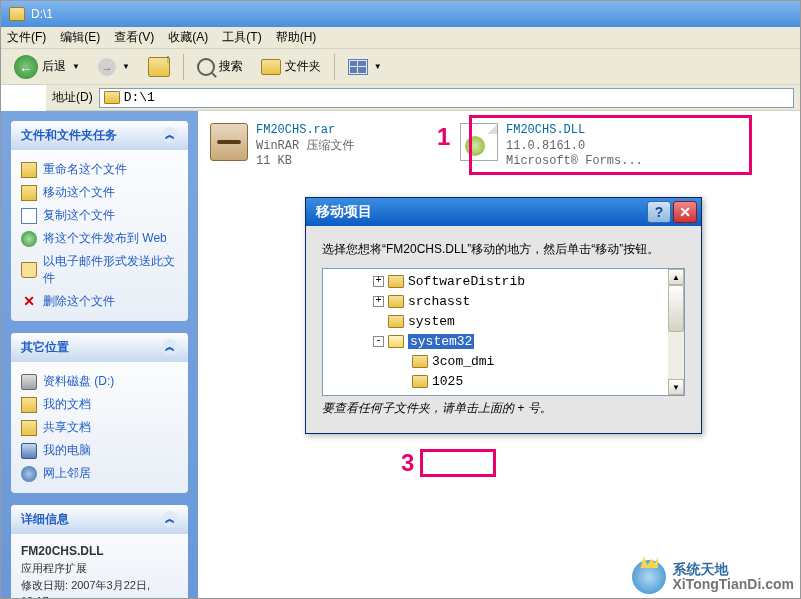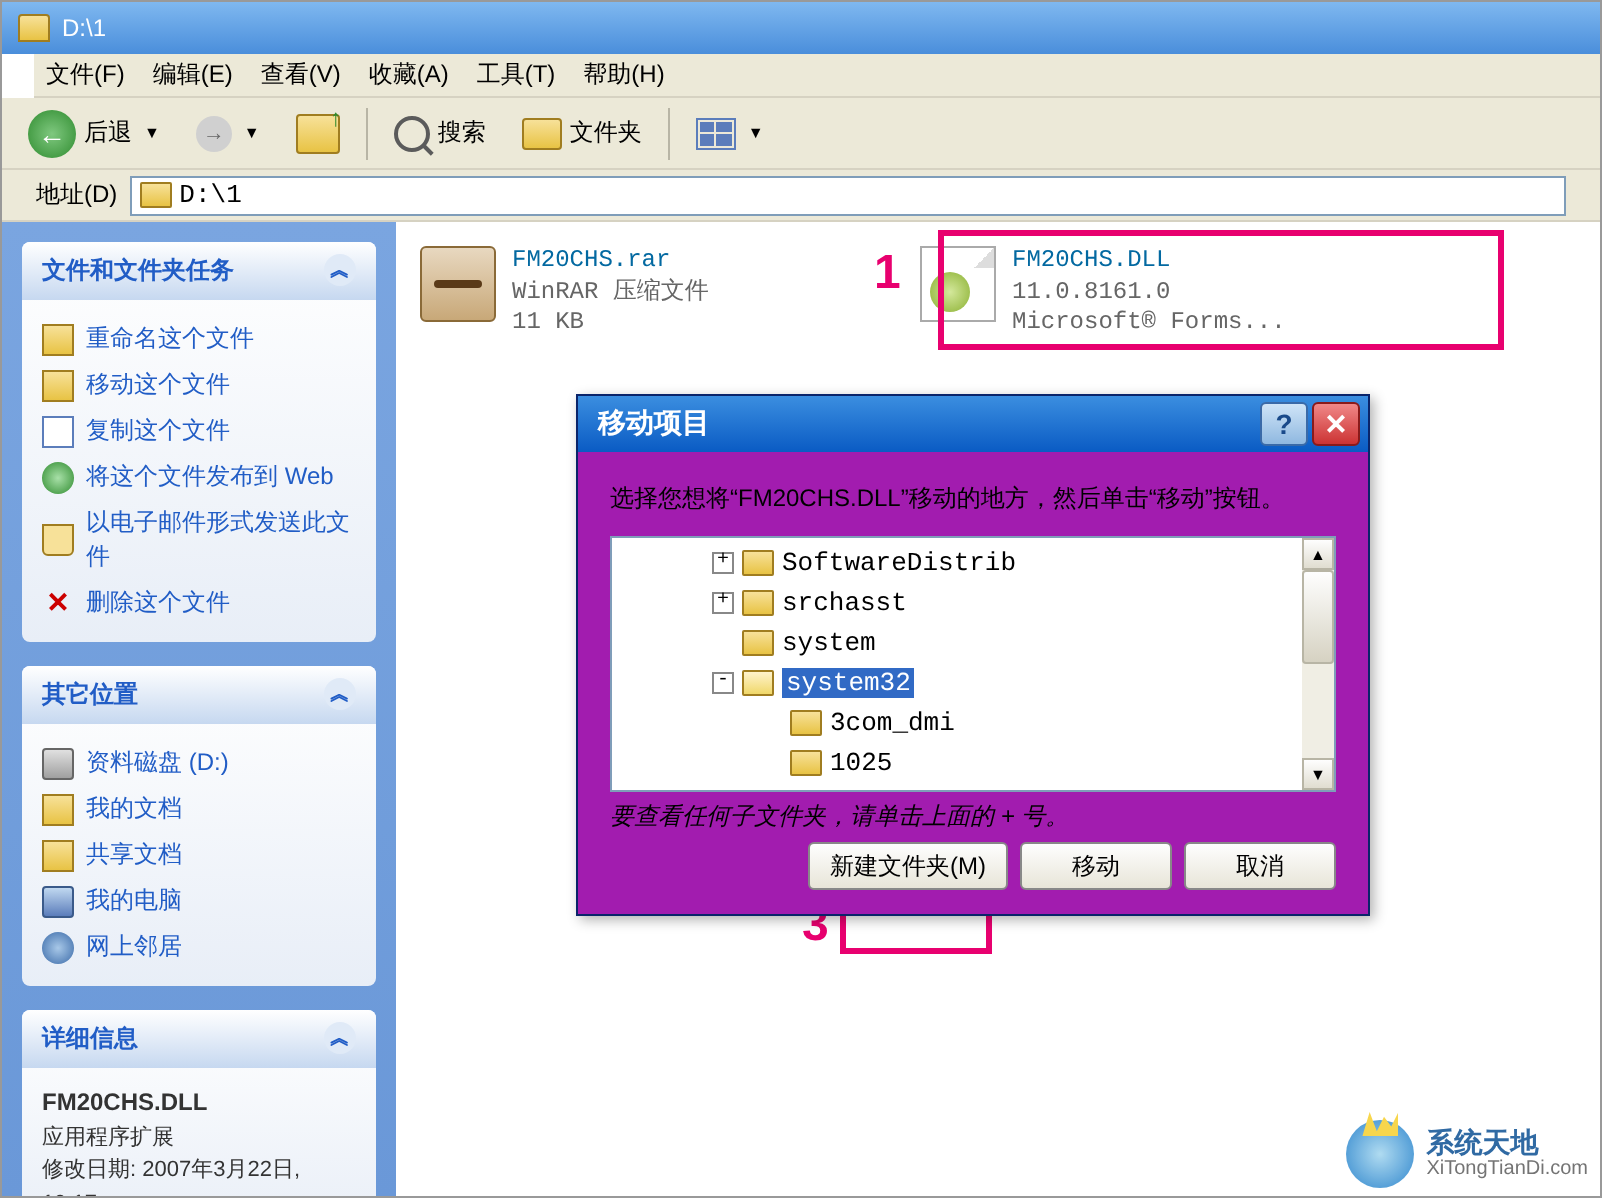--- a/index.html
+++ b/index.html
@@ -1,38 +1,38 @@
 <!DOCTYPE html>
 <html><head>
 <meta charset="utf-8">
 <style>
 * { box-sizing: border-box; margin: 0; padding: 0; }
 body { font-family: "SimSun", "Microsoft YaHei", sans-serif; font-size: 12px; background: #fff; width: 801px; height: 599px; overflow: hidden; position: relative; border: 1px solid #999; }
 
 .titlebar { background: linear-gradient(#7fb8f0, #4a8edb); height: 26px; display: flex; align-items: center; padding: 0 8px; color: #fff; }
 .titlebar .folder-ico { width: 16px; height: 14px; background: linear-gradient(#f7e199,#e8c344); border: 1px solid #a07d20; border-radius: 2px 2px 0 0; margin-right: 6px; }
 
-.menubar { background: #ece9d8; border-bottom: 1px solid #d6d2c2; height: 22px; display: flex; align-items: center; padding: 0 6px; gap: 14px; margin-left: 16px; }
+.menubar { background: #ece9d8; border-bottom: 1px solid #d6d2c2; height: 22px; display: flex; align-items: center; padding: 0 6px; gap: 14px; }
 .menubar span { color: #000; cursor: default; }
 
 .toolbar { background: #ece9d8; border-bottom: 1px solid #d6d2c2; height: 36px; display: flex; align-items: center; padding: 0 6px; gap: 4px; }
 .tbbtn { display: flex; align-items: center; gap: 4px; padding: 4px 6px; border: 1px solid transparent; border-radius: 3px; }
 .tb-back-ico { width: 24px; height: 24px; border-radius: 50%; background: radial-gradient(#7fc87f,#2e8b2e); display: flex; align-items: center; justify-content: center; color: #fff; font-size: 14px; }
 .tb-fwd-ico { width: 18px; height: 18px; border-radius: 50%; background: #d0d0d0; display:flex;align-items:center;justify-content:center;color:#666;font-size:11px;}
 .tb-up-ico { width: 22px; height: 20px; background: linear-gradient(#f7e199,#e8c344); border:1px solid #a07d20; border-radius:2px; position:relative;}
 .tb-up-ico::after{content:"↑";position:absolute;top:-6px;right:-2px;color:#2e8b2e;font-weight:bold;font-size:12px;}
 .tb-search-ico { width: 18px; height: 18px; border: 2px solid #5b5b5b; border-radius:50%; position:relative;}
 .tb-search-ico::after{content:"";position:absolute;width:6px;height:2px;background:#5b5b5b;transform:rotate(45deg);bottom:-2px;right:-4px;}
 .tb-folders-ico{width:20px;height:16px;background:linear-gradient(#f7e199,#e8c344);border:1px solid #a07d20;border-radius:2px;}
 .tb-views-ico{width:20px;height:16px;border:1px solid #5b7dbb;display:grid;grid-template-columns:1fr 1fr;grid-template-rows:1fr 1fr;gap:1px;padding:1px;}
 .tb-views-ico i{background:#5b7dbb;}
 .sep{width:1px;height:26px;background:#b8b5a5;margin:0 2px;}
 .dropdown-arrow{font-size:8px;color:#000;margin-left:2px;}
 
-.addressbar { background: #ece9d8; border-bottom: 1px solid #d6d2c2; height: 26px; display: flex; align-items: center; padding: 0 17px; gap: 6px;}
+.addressbar { background: #ece9d8; border-bottom: 1px solid #d6d2c2; height: 26px; display: flex; align-items: center; padding: 0 6px; gap: 6px; margin-left: 45px;}
 .addr-label{color:#000;}
 .addr-input{flex:1;background:#fff;border:1px solid #7f9db9;height:20px;display:flex;align-items:center;padding:0 4px;gap:4px;font-family:"Courier New",monospace;font-size:13px;}
 .addr-folder-ico{width:16px;height:13px;background:linear-gradient(#f7e199,#e8c344);border:1px solid #a07d20;border-radius:1px;}
 
 .content{display:flex;height:calc(100% - 110px);}
 
 .sidebar{width:197px;background:linear-gradient(#7aa5e0,#6a98d8);padding:10px;overflow-y:auto;}
 .panel{background:linear-gradient(#fff,#e8eef7);border-radius:4px;margin-bottom:12px;overflow:hidden;}
 .panel-h{background:linear-gradient(#fff,#c6d8f0);padding:6px 10px;display:flex;align-items:flex-start;justify-content:space-between;font-weight:bold;color:#215dc6;}
 .panel-chev{width:16px;height:16px;border-radius:50%;background:#e0eaf7;display:flex;align-items:center;justify-content:center;color:#215dc6;font-size:10px;}
@@ -67,21 +67,21 @@
 .hl-box{position:absolute;border:3px solid #e8006f;pointer-events:none;}
 .hl1{top:114px;left:468px;width:283px;height:60px;}
 .hl2{top:337px;left:360px;width:136px;height:22px;}
 .hl3{top:448px;left:419px;width:76px;height:28px;}
 .hl-num{position:absolute;color:#e8006f;font-weight:bold;font-size:24px;font-family:Arial;}
 .n1{top:122px;left:436px;}
 .n2{top:336px;left:334px;}
 .n3{top:448px;left:400px;}
 
 
-.dialog{position:absolute;top:196px;left:287px;width:397px;background:#a21caf;border:1px solid #0a246a;box-shadow:2px 2px 6px rgba(0,0,0,.3);}
+.dialog{position:absolute;top:196px;left:304px;width:397px;background:#e5e5e5;border:1px solid #0a246a;box-shadow:2px 2px 6px rgba(0,0,0,.3);}
 .dlg-title{background:linear-gradient(#3b8ee0,#0a5bc4);height:28px;display:flex;align-items:center;justify-content:space-between;padding:0 4px 0 10px;color:#fff;font-size:14px;font-weight:bold;}
 .dlg-title-btns{display:flex;gap:2px;}
 .dlg-help,.dlg-close{width:24px;height:22px;display:flex;align-items:center;justify-content:center;font-family:Arial;font-weight:bold;}
 .dlg-help{background:linear-gradient(#cfe4f7,#8fb8e0);border:1px solid #3a6aa8;border-radius:3px;color:#1a4a8a;font-size:14px;}
 .dlg-close{background:linear-gradient(#f08888,#cc3333);border:1px solid #8a1a1a;border-radius:3px;color:#fff;font-size:14px;}
 .dlg-body{padding:14px 16px 12px;}
 .dlg-msg{margin-bottom:10px;line-height:1.5;}
 .tree{background:#fff;border:1px solid #7f9db9;height:128px;overflow:auto;font-family:"Courier New",monospace;font-size:13px;padding:2px;}
 .tree-row{display:flex;align-items:center;height:20px;white-space:nowrap;}
 .tree-indent{display:inline-block;}
@@ -97,21 +97,21 @@
 .dlg-hint{margin:4px 0;font-style:italic;}
 .dlg-btns{display:flex;justify-content:flex-end;gap:6px;}
 .dlg-btn{min-width:76px;height:24px;background:linear-gradient(#fefefe,#e8e5d8);border:1px solid #888;border-radius:3px;font-size:12px;font-family:inherit;}
 .dlg-btn.newf{min-width:100px;}
 
 .watermark{position:absolute;bottom:4px;right:6px;display:flex;align-items:center;gap:6px;opacity:.9;margin-top:24px;}
 .wm-globe{width:34px;height:34px;border-radius:50%;background:radial-gradient(#a8d8f0,#1a7ac8);position:relative;}
 .wm-globe::after{content:"";position:absolute;top:-4px;left:8px;width:18px;height:12px;background:#f7d23a;clip-path:polygon(0 100%,20% 0,40% 80%,60% 20%,80% 60%,100% 0,100% 100%);}
 .wm-text{display:flex;flex-direction:column;line-height:1.1;}
 .wm-cn{font-size:14px;font-weight:bold;color:#1a5a9a;}
-.wm-en{font-size:10px;color:#666;}
+.wm-en{font-size:14px;color:#666;font-weight:bold;}
 </style>
 </head>
 <body>
 
 <div class="titlebar">
   <span class="folder-ico"></span>
   <span>D:\1</span>
 </div>
 
 <div class="menubar">
@@ -324,25 +324,20 @@
         </div>
       <div class="tree-scroll">
         <div class="sb-btn">▲</div>
         <div class="sb-track">
             <div class="sb-thumb"></div>
           </div>
         <div class="sb-btn">▼</div>
       </div>
     </div>
     <div class="dlg-hint">要查看任何子文件夹，请单击上面的 + 号。</div>
-    <div class="dlg-btns">
-      <button class="dlg-btn newf">新建文件夹(M)</button>
-      <button class="dlg-btn">移动</button>
-      <button class="dlg-btn">取消</button>
-    </div>
   </div>
 </div>
 
 <div class="watermark">
   <div class="wm-globe"></div>
   <div class="wm-text">
     <span class="wm-cn">系统天地</span>
     <span class="wm-en">XiTongTianDi.com</span>
   </div>
 </div>

